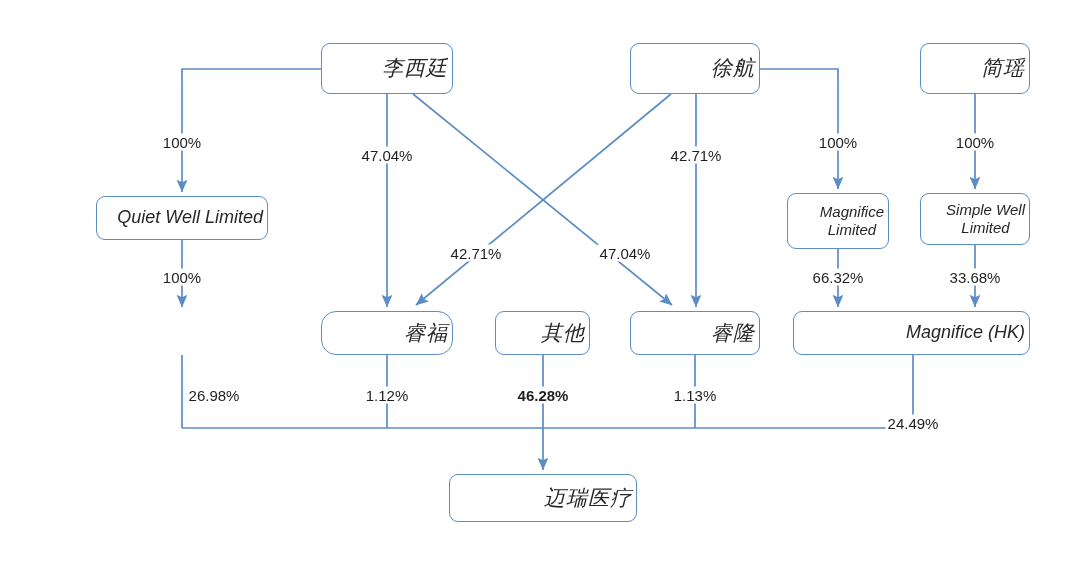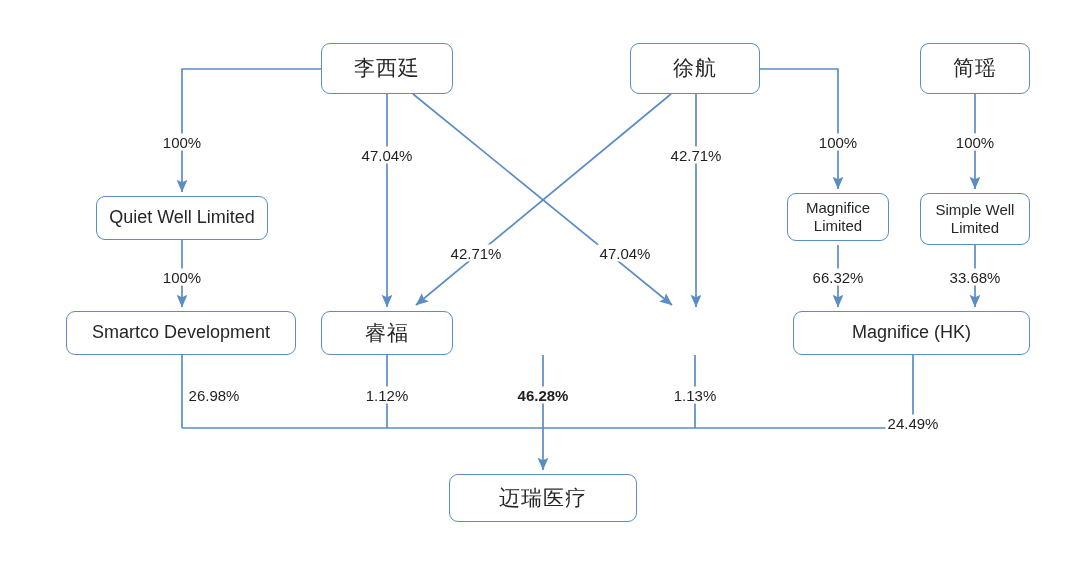--- a/index.html
+++ b/index.html
@@ -27,25 +27,26 @@
     pointer-events: none;
   }
   .node {
     position: absolute;
     box-sizing: border-box;
     background: #ffffff;
     border: 1.6px solid #5b8cc4;
     border-radius: 9px;
     display: flex;
     align-items: center;
-    justify-content: center;
+    justify-content: flex-end;
     text-align: center;
     color: #262626;
     line-height: 1.18;
     z-index: 3;
+    font-style: italic;
   }
   .node-label {
     display: block;
     padding: 0 4px;
     white-space: pre-line;
   }
   .cjk {
     font-size: 21px;
     letter-spacing: 1px;
   }
@@ -118,39 +119,42 @@
   </div>
 
   <div class="node" style="left:630px; top:43px; width:130px; height:51px;">
     <span class="node-label cjk">徐航</span>
   </div>
 
   <div class="node" style="left:96px; top:196px; width:172px; height:44px;">
     <span class="node-label latin">Quiet Well Limited</span>
   </div>
 
-  <div class="node" style="left:787px; top:193px; width:102px; height:48px;">
+  <div class="node" style="left:787px; top:193px; width:102px; height:56px;">
     <span class="node-label latin-sm">Magnifice
 Limited</span>
   </div>
 
   <div class="node" style="left:920px; top:193px; width:110px; height:52px;">
     <span class="node-label latin-sm">Simple Well
 Limited</span>
   </div>
 
-  <div class="node" style="left:66px; top:311px; width:230px; height:44px;">
-    <span class="node-label latin">Smartco Development</span>
-  </div>
 
-  <div class="node" style="left:321px; top:311px; width:132px; height:44px;">
+  <div class="node" style="left:321px; top:311px; width:132px; height:44px;border-radius:15px;">
     <span class="node-label cjk">睿福</span>
   </div>
 
+  <div class="node" style="left:495px; top:311px; width:95px; height:44px;">
+    <span class="node-label cjk">其他</span>
+  </div>
 
+  <div class="node" style="left:630px; top:311px; width:130px; height:44px;">
+    <span class="node-label cjk">睿隆</span>
+  </div>
 
   <div class="node" style="left:449px; top:474px; width:188px; height:48px;">
     <span class="node-label cjk">迈瑞医疗</span>
   </div>
 
   <div class="node" style="left:793px; top:311px; width:237px; height:44px;">
     <span class="node-label latin">Magnifice (HK)</span>
   </div>
 
   <div class="edge-label" style="left:182px; top:142px;">100%</div>

